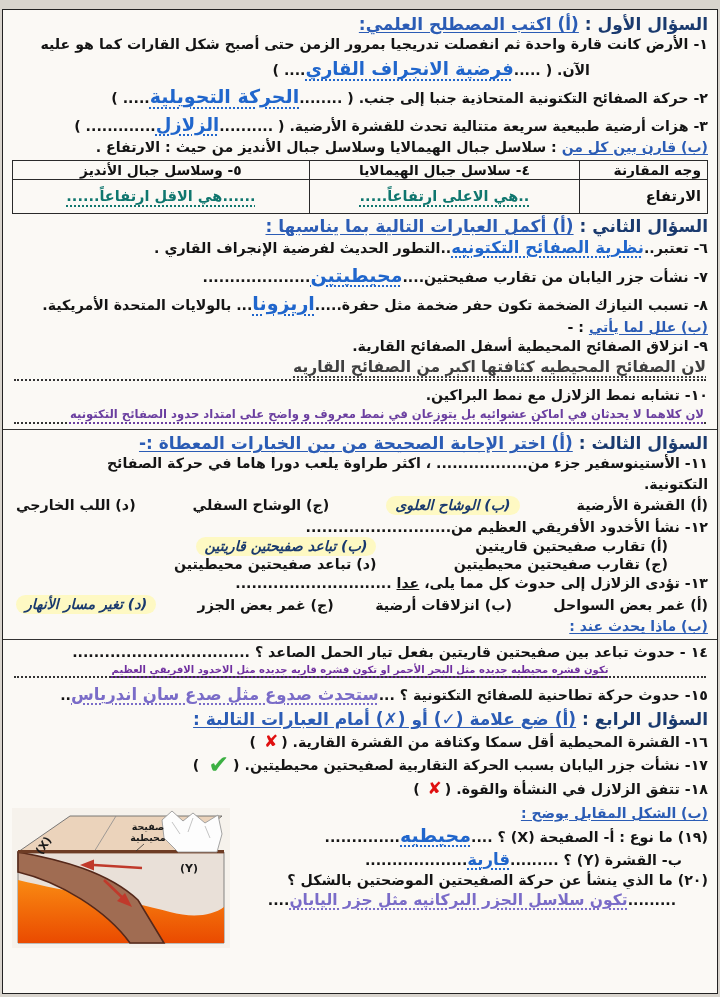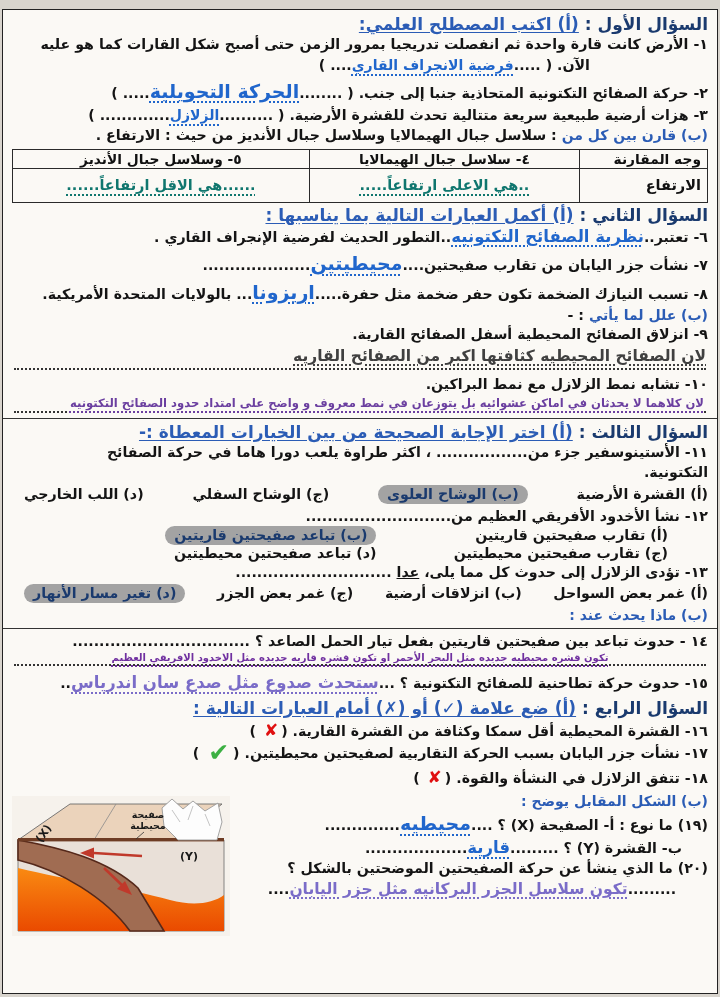--- a/index.html
+++ b/index.html
@@ -8,38 +8,38 @@
   .page { position:relative; width:720px; height:997px; background:#d8d4cd; overflow:hidden; margin:0 auto; }
   .sheet {
     position:absolute; top:9px; right:2px; left:2px; bottom:3px;
     background:#fbf9f5; border:1.6px solid #222; overflow:hidden;
     padding:2px 9px 0 9px;
   }
   .line { font-size:14.2px; line-height:1.5; font-weight:700; color:#141414; }
   .tight { line-height:1.35; }
   .sec-title { font-size:17px; font-weight:700; color:#1a3a6e; margin-top:2px; }
   .bluelink { color:#2b5cb5; text-decoration:underline; text-underline-offset:2px; }
-  .sublabel { font-size:14px; font-weight:700; color:#2b5cb5; text-underline-offset:2px; }
+  .sublabel { font-size:14px; font-weight:700; color:#2b5cb5; text-decoration:underline; text-underline-offset:2px; }
   .hand { color:#2066cc; font-weight:700; }
   .dotu { text-decoration:underline dotted 2px; text-underline-offset:4px; }
-  .ans-xl { font-size:14px; }
+  .ans-xl { font-size:18px; }
   .ans-lg { font-size:19px; }
   .ans-md { font-size:16.5px; }
   .indent150 { padding-right:118px; }
   .cmp-table { width:100%; border-collapse:collapse; margin:3px 0 2px; }
   .cmp-table th, .cmp-table td { border:1.4px solid #2a2a2a; font-weight:700; padding:1px 6px; }
   .cmp-table th { font-size:13.8px; color:#111; height:15px; text-align:center; }
   .cmp-table th.first { text-align:right; width:128px; }
   .cmp-table td { height:34px; font-size:14.5px; }
   .cmp-table td.first { text-align:right; color:#111; }
   .cmp-table td.anscell { text-align:center; color:#0f766e; }
   .opts-row { display:flex; justify-content:space-between; align-items:center; padding-left:4px; margin:2px 0 3px; }
-  .opt { font-size:14.2px; font-weight:700; color:#141414; white-space:nowrap;margin-left:8px; }
+  .opt { font-size:14.2px; font-weight:700; color:#141414; white-space:nowrap; }
   .opt-grid { display:grid; grid-template-columns:1fr 1.25fr; margin:1px 0 2px; padding-right:40px; }
-  .hl { background:#a3a3a3; border-radius:11px; padding:1px 9px 2px; color:#1a3a6e; }
+  .hl { background:#fef9c3; border-radius:11px; padding:1px 9px 2px; color:#1a3a6e;font-style:italic; }
   .ansline { border-bottom:2.2px dotted #333; margin:0 2px 5px; }
   .lavender { color:#404040; font-size:15.5px; text-align:right; padding-left:120px; }
   .smallpurple { color:#6b3fa0; font-size:11.6px; text-align:right; padding:2px 2px 1px; }
   .q14ans { color:#7030a0; font-size:10px; text-align:center; padding:1px 0; }
   .violet { color:#7a6cc8; }
   .xmark { color:#e01010; font-size:17px; padding:0 3px; }
   .check { color:#3cb043; font-size:25px; line-height:0; position:relative; top:3px; padding:0 4px; }
   .rule { border-top:1.6px solid #333; margin:3px -9px 3px; }
   .bottom-row { display:flex; gap:6px; margin-top:2px; }
   .bottom-text { flex:1; min-width:0; }

